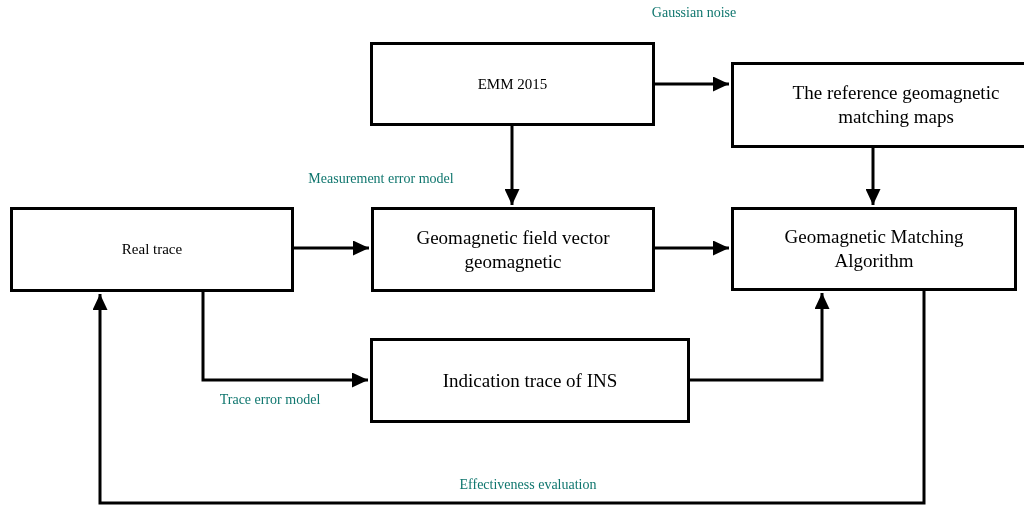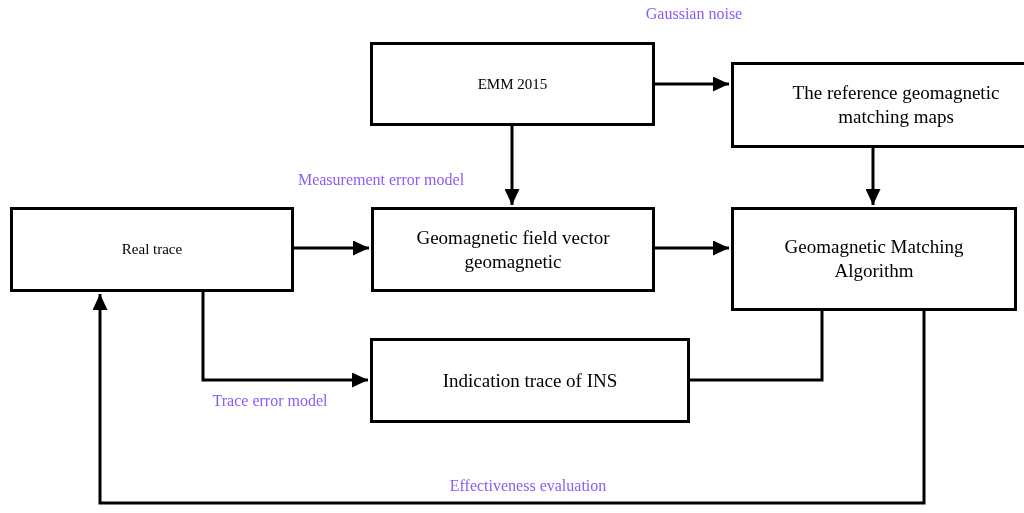--- a/index.html
+++ b/index.html
@@ -35,29 +35,29 @@
     line-height: 1.25;
     padding: 4px 22px;
   }
   .node.small-text { font-size: 15px; }
   .node.big-text   { font-size: 19px; }
 
   #node-emm            { left: 370px; top: 42px;  width: 285px; height: 84px; }
   #node-ref-maps       { left: 731px; top: 42px;  width: 330px; height: 86px; margin-top: 20px; }
   #node-real-trace     { left: 10px;  top: 207px; width: 284px; height: 85px; }
   #node-field-meas     { left: 371px; top: 207px; width: 284px; height: 85px; }
-  #node-matching-alg   { left: 731px; top: 207px; width: 286px; height: 104px; }
+  #node-matching-alg   { left: 731px; top: 207px; width: 286px; height: 84px; }
   #node-ins-trace      { left: 370px; top: 338px; width: 320px; height: 85px; }
 
   .edge-label {
     position: absolute;
-    font-size: 16px;
+    font-size: 14px;
     white-space: nowrap;
     transform: translateX(-50%);
-    color: #8b5cf6;
+    color: #0f766e;
   }
   #label-gaussian-noise          { left: 694px; top: 5px;   }
   #label-measurement-error-model { left: 381px; top: 171px; }
   #label-trace-error-model       { left: 270px; top: 392px; }
   #label-effectiveness-evaluation{ left: 528px; top: 477px; text-align: right; }
 </style>
 </head>
 <body>
 
 <div id="canvas">

